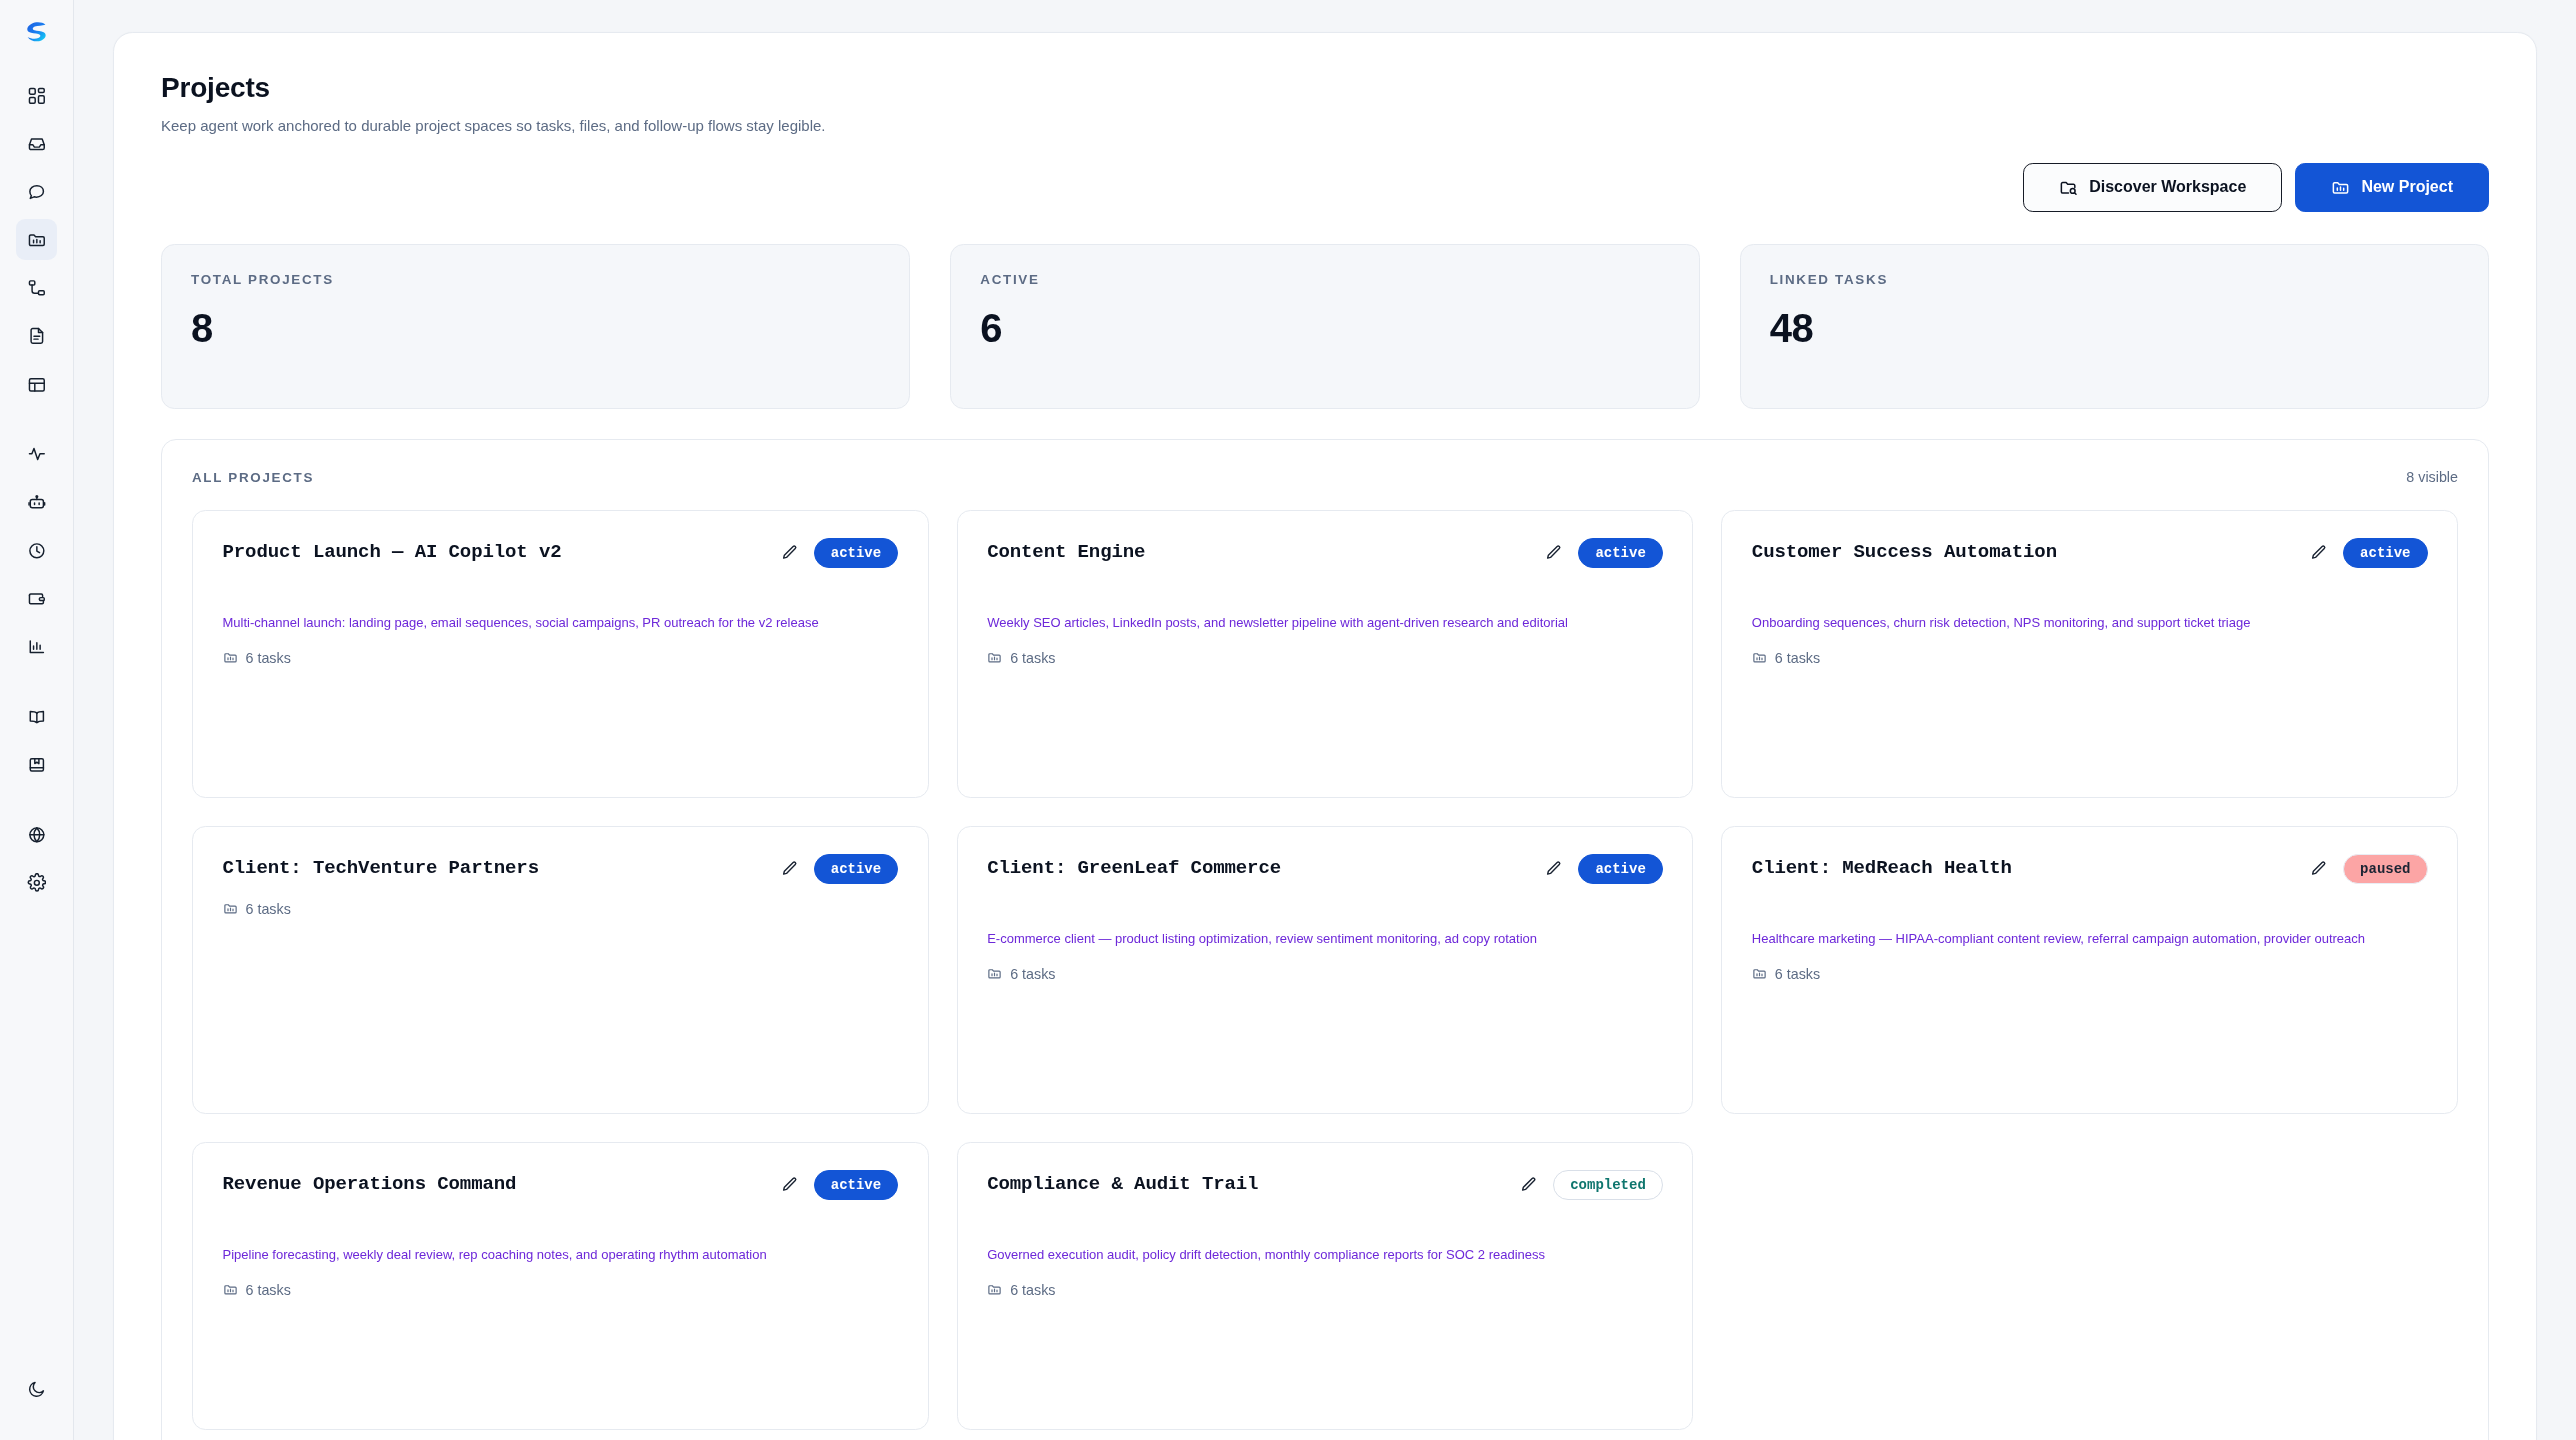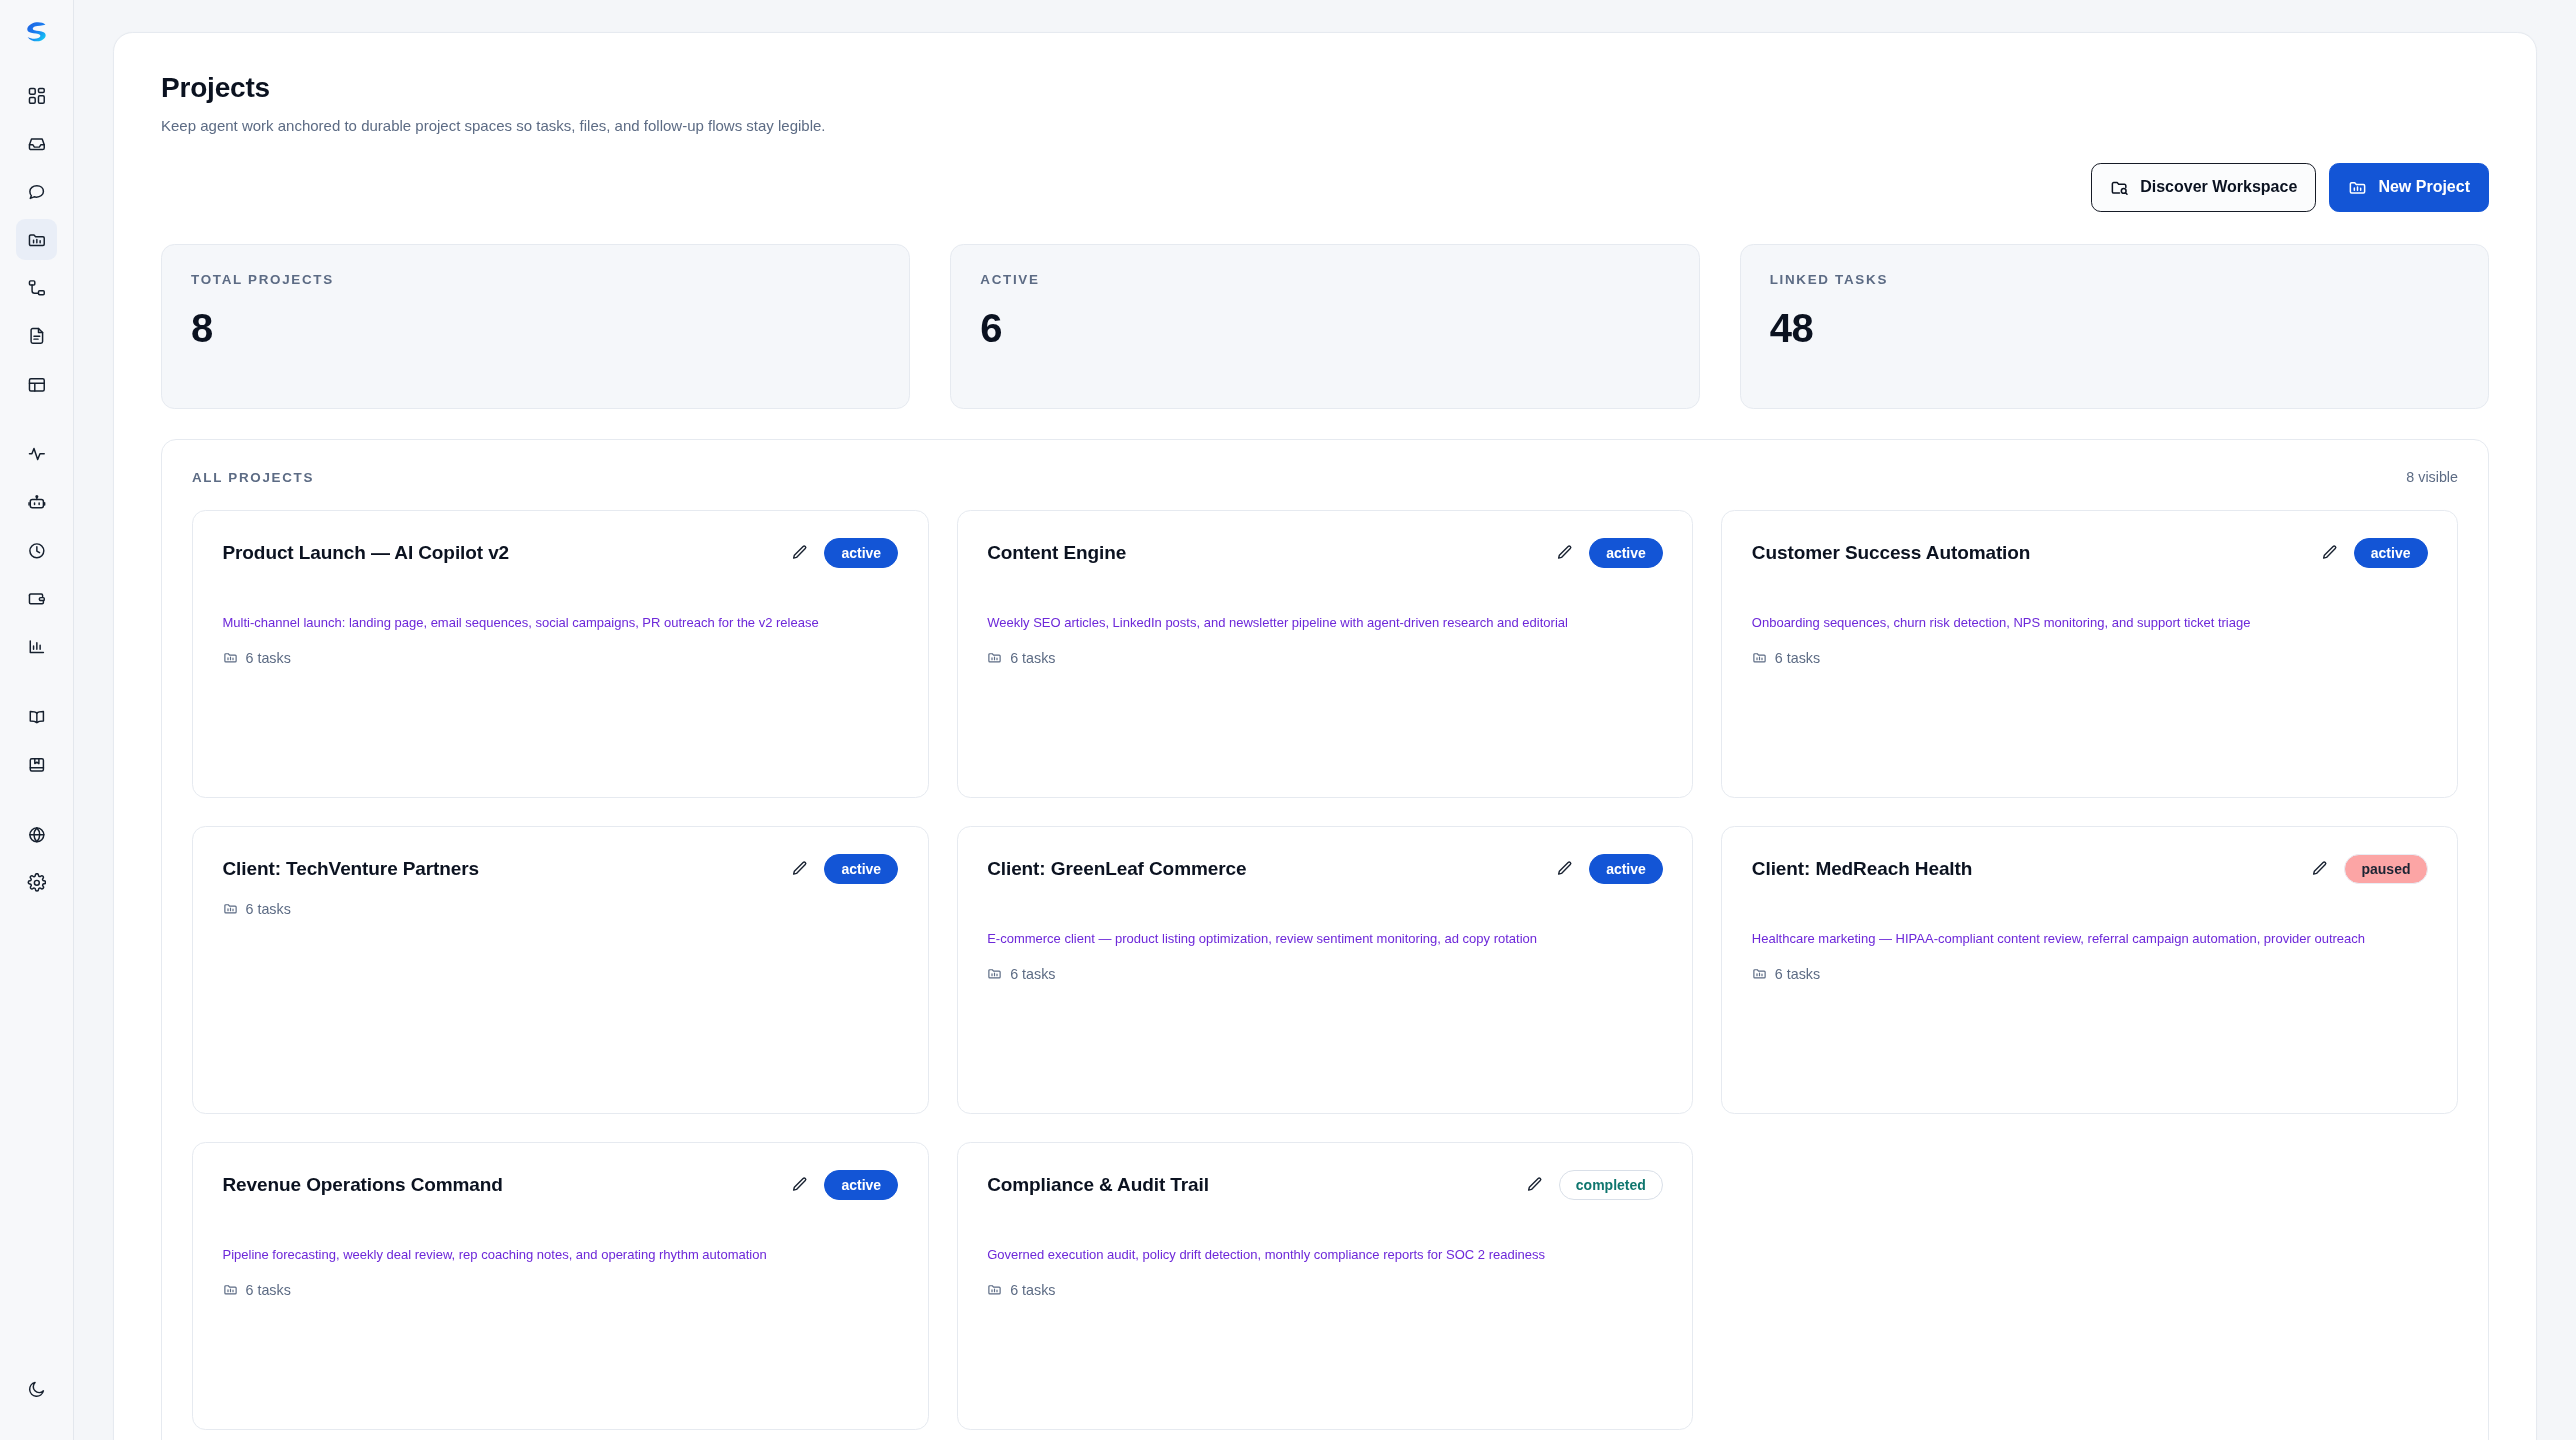--- a/index.html
+++ b/index.html
@@ -60,21 +60,21 @@
   .page-subtitle {
     font-size: 15px; color: #5c6b84; margin-top: 12.5px;
   }
 
   .action-row {
     display: flex; justify-content: flex-end; align-items: center;
     gap: 12.5px; margin-top: 29px;
   }
   .btn {
     display: inline-flex; align-items: center; gap: 11.6px;
-    height: 49px; padding: 0 18px;
+    height: 49px; padding: 0 35px;
     border-radius: 9.8px; font-size: 16px; font-weight: 600;
     cursor: pointer; white-space: nowrap;
   }
   .btn-secondary {
     background: #fbfcfd; color: #0b1220;
     border: 1.3px solid #161b26;
   }
   .btn-primary {
     background: #1355d6; color: #ffffff; border: 1.3px solid #1355d6;
   }
@@ -128,20 +128,21 @@
     background: #ffffff;
     border: 0.9px solid #e6eaf0;
     border-radius: 13.4px;
     padding: 27px 29.5px 27px 29.5px;
     height: 288px;
     display: flex; flex-direction: column;
   }
   .pc-head {
     display: flex; align-items: center; justify-content: space-between;
     gap: 14.3px;
+    font-family: Liberation Mono, monospace;
   }
   .pc-title {
     font-size: 19px; font-weight: 700; color: #0b1220;
     letter-spacing: -0.1px; line-height: 1.25;
   }
   .pc-head-right { display: flex; align-items: center; gap: 15px; flex: 0 0 auto; }
   .pencil { color: #1b2433; cursor: pointer; }
   .pencil svg { display: block; }
   .badge {
     display: inline-flex; align-items: center; justify-content: center;

